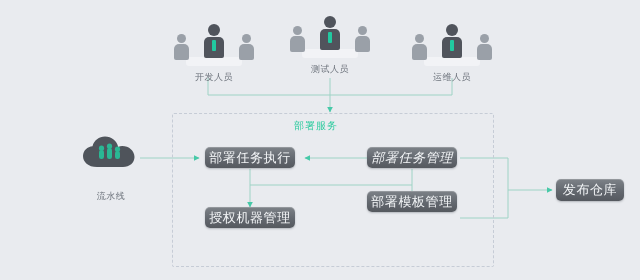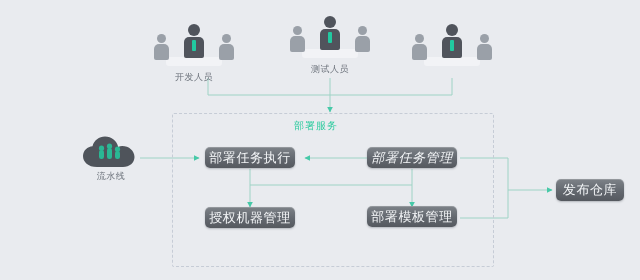--- a/index.html
+++ b/index.html
@@ -36,21 +36,21 @@
     top:3px;width:4px;height:11px;border-radius:1px;background:#21c9a0;
   }
   .actor .caption{
     margin-top:5px;font-size:9px;color:#6d737c;letter-spacing:.5px;
     line-height:12px;white-space:nowrap;
   }
 
   
   .cloud-node{position:absolute;width:90px;text-align:center;}
   .cloud-node .caption{
-    margin-top:0;font-size:9px;color:#6d737c;letter-spacing:.5px;
+    margin-top:20px;font-size:9px;color:#6d737c;letter-spacing:.5px;
     line-height:12px;white-space:nowrap;
   }
 
   
   .node-box{
     position:absolute;
     display:flex;align-items:center;justify-content:center;
     border-radius:5px;
     background:linear-gradient(180deg,#7d8288 0%,#63686f 55%,#55595f 100%);
     box-shadow:0 1px 2px rgba(40,46,56,.28), inset 0 1px 0 rgba(255,255,255,.18);
@@ -100,21 +100,21 @@
       <path d="M412,169 L412,207" marker-end="url(#arw)"></path>
 
       <path d="M250,185 L412,185"></path>
 
       <path d="M460,158 L508,158 L508,190"></path>
       <path d="M460,218 L508,218 L508,190"></path>
       <path d="M508,190 L552,190" marker-end="url(#arw)"></path>
     </g>
   </svg>
 
-  <div class="actor" style="left:148px;top:20px;">
+  <div class="actor" style="left:168px;top:20px;">
     <div class="art">
       <div class="pedestal"></div>
       <div class="person p-side p-side-l">
         <div class="head"></div>
           <div class="body"></div>
       </div>
       <div class="person p-side p-side-r">
         <div class="head"></div>
           <div class="body"></div>
       </div>
@@ -160,20 +160,21 @@
         <div class="head"></div>
           <div class="body"></div>
       </div>
       <div class="person p-mid">
         <div class="head"></div>
           <div class="body">
             <div class="tie"></div>
           </div>
       </div>
     </div>
+    <div class="caption">运维人员</div>
   </div>
 
   <div class="cloud-node" style="left:66px;top:136px;">
     <svg width="62" height="34" viewBox="0 0 62 34" style="display:block;margin:0 auto;">
       <path d="M17,31 C8,31 3,26 3,20 C3,14.5 7.5,10.5 12.5,10.2 C14,4.5 19,0.6 25,0.6 C31.5,0.6 37,5.2 38.2,11 C39.4,10.4 40.8,10.1 42.2,10.1 C49,10.1 54.5,15 54.5,21 C54.5,26.8 49.6,31 43,31 Z" fill="#4f545b"></path>
       <g fill="#2ab894">
         <rect x="19" y="14" width="5" height="9" rx="2.2"></rect>
         <rect x="27" y="12" width="5" height="11" rx="2.2"></rect>
         <rect x="35" y="15" width="5" height="8" rx="2.2"></rect>
       </g>
@@ -189,21 +190,21 @@
 
   <div class="node-box wide" style="left:205px;top:147px;">
     <span>部署任务执行</span>
   </div>
   <div class="node-box wide" style="left:367px;top:147px;font-style:italic;">
     <span>部署任务管理</span>
   </div>
   <div class="node-box wide" style="left:205px;top:207px;align-items:center;">
     <span>授权机器管理</span>
   </div>
-  <div class="node-box wide" style="left:367px;top:206px;">
+  <div class="node-box wide" style="left:367px;top:191px;">
     <span>部署模板管理</span>
   </div>
 
   <div class="node-box repo" style="left:556px;top:179px;">
     <span>发布仓库</span>
   </div>
 
 </div>
 
 </body></html>

